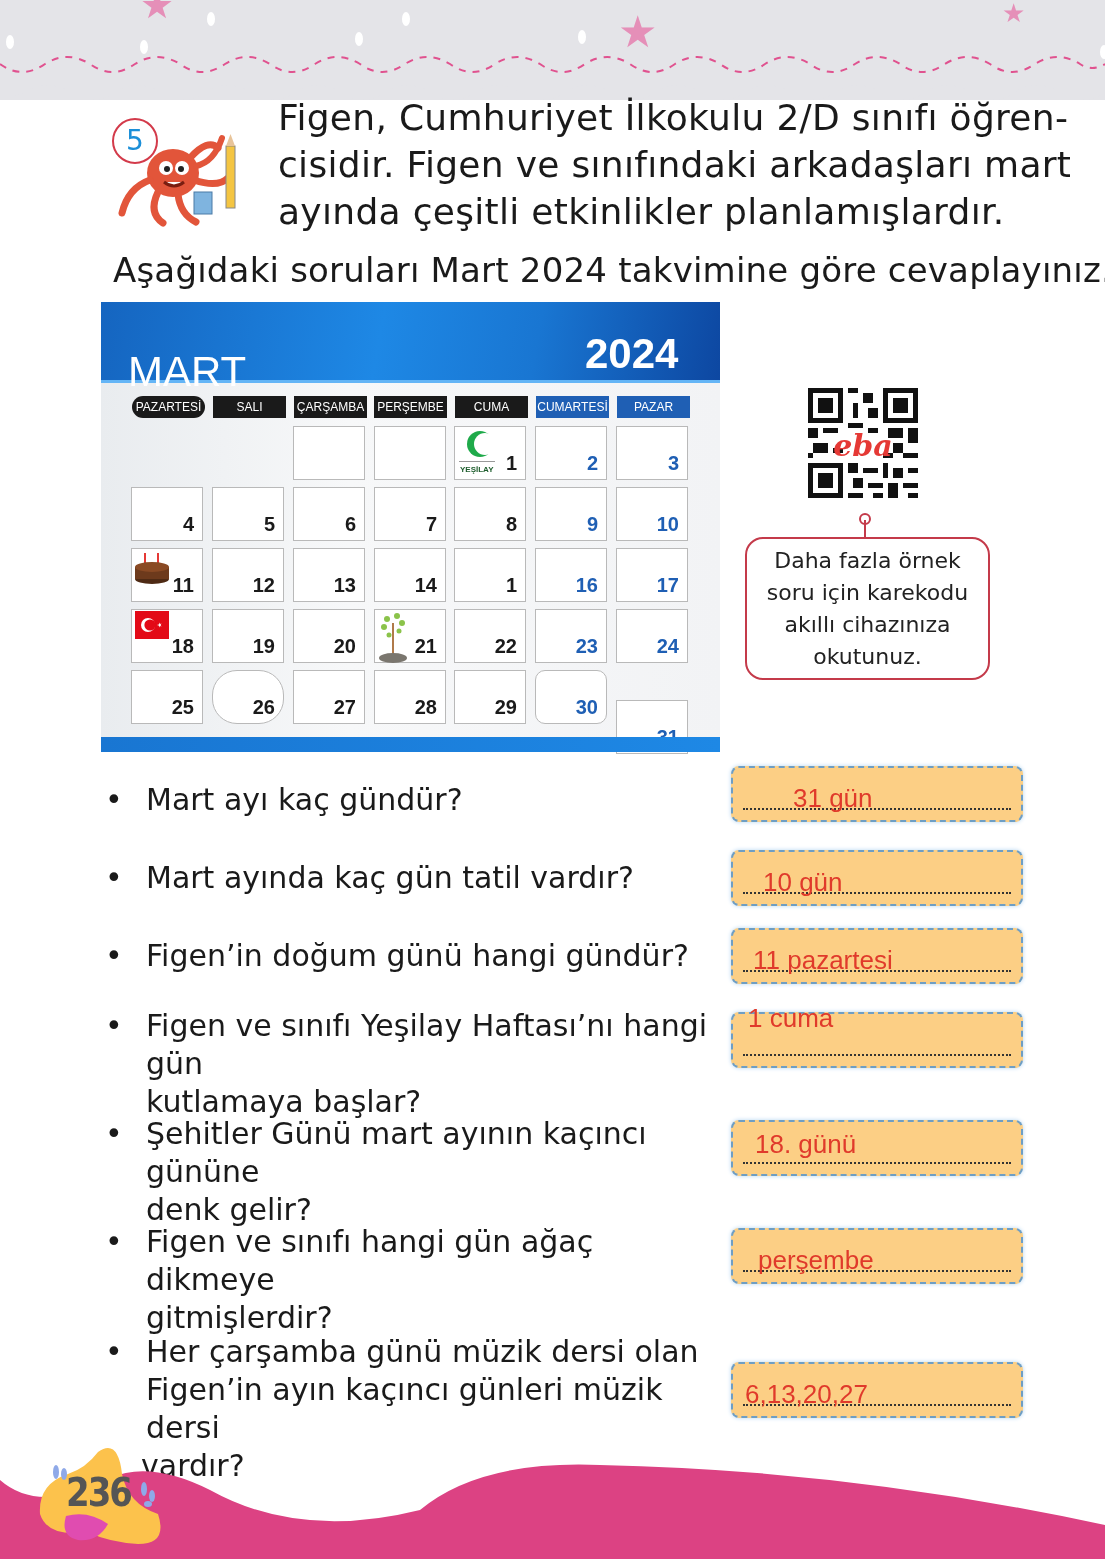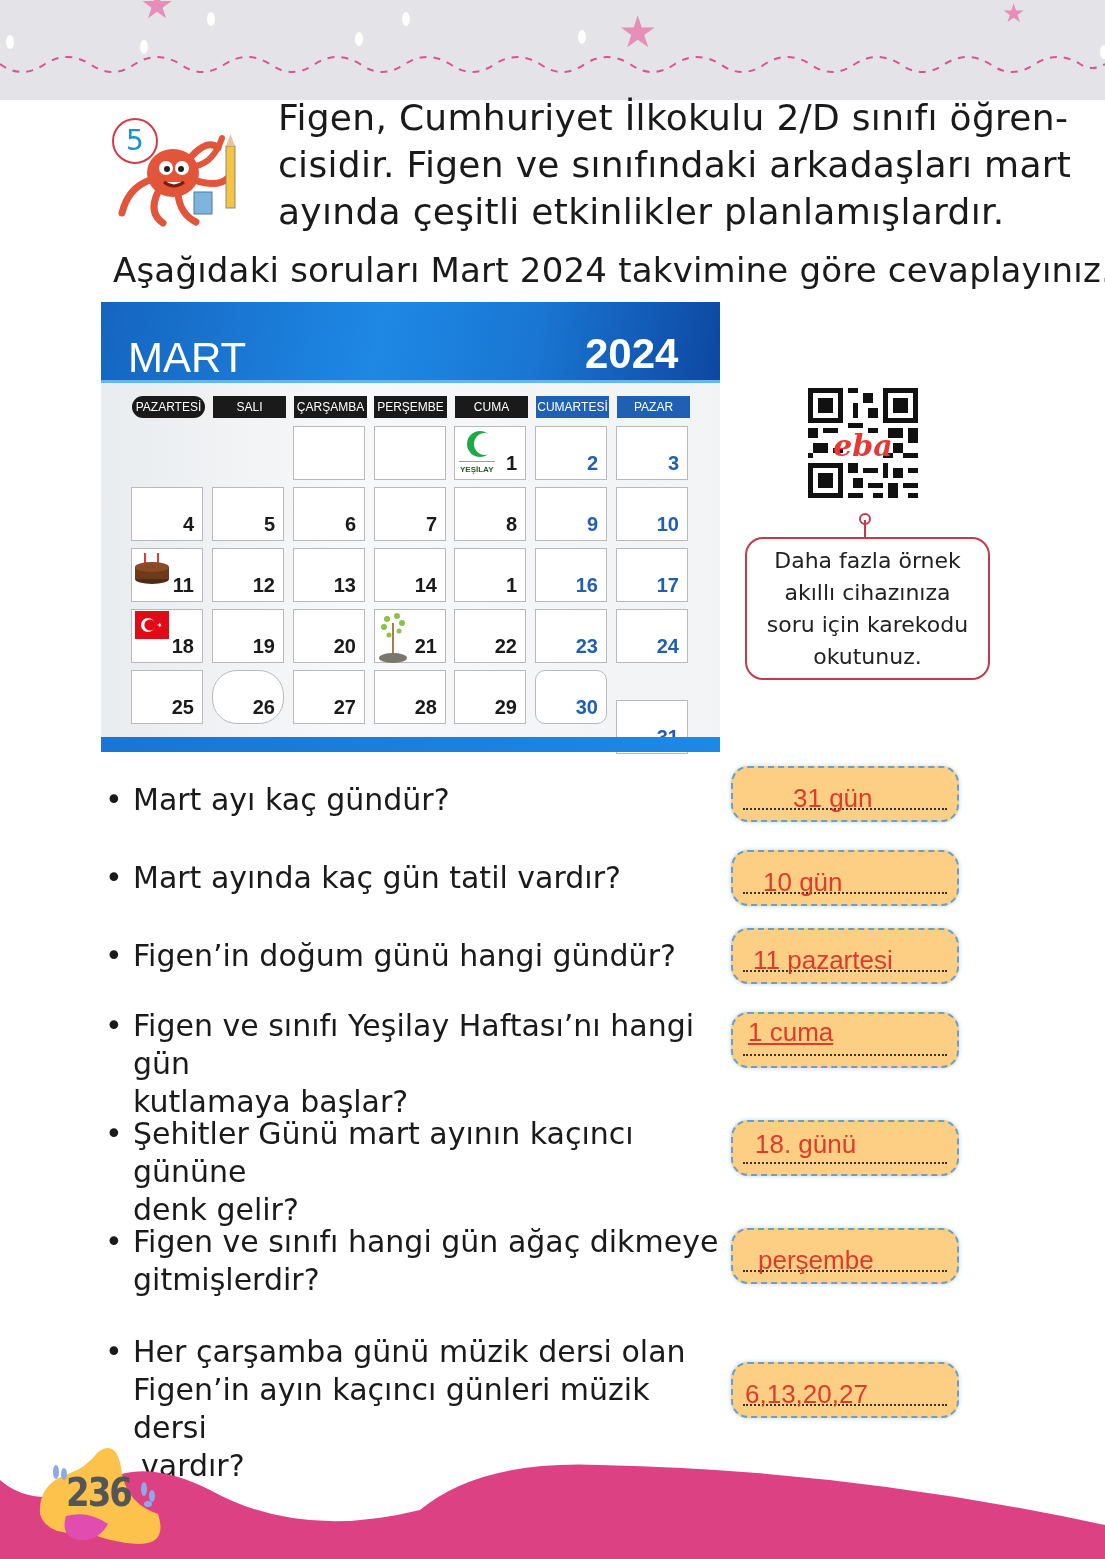--- a/index.html
+++ b/index.html
@@ -32,21 +32,21 @@
     left:113px; top:250px; font-size:34px; white-space:nowrap; letter-spacing:0.2px;
   }
 
   
   .cal { left:101px; top:302px; width:619px; height:450px; background:linear-gradient(90deg,#e9ecef,#f7f8f9 40%,#f2f3f5); }
   .cal-header {
     left:101px; top:302px; width:619px; height:80px;
     background:linear-gradient(100deg,#1565c0 0%,#1e88e5 45%,#1976d2 70%,#0d47a1 100%);
   }
   .cal-header-strip { left:101px; top:380px; width:619px; height:3px; background:#64b5f6; }
-  .cal-month { left:128px; top:334px; color:#fff; font-size:42px; font-family:"Liberation Sans",sans-serif; }
+  .cal-month { left:128px; top:348px; color:#fff; font-size:42px; font-family:"Liberation Sans",sans-serif; }
   .cal-year { left:585px; top:330px; color:#fff; font-size:42px; font-weight:bold; font-family:"Liberation Sans",sans-serif; }
   .cal-footer { left:101px; top:737px; width:619px; height:15px; background:linear-gradient(90deg,#1976d2,#1e88e5); }
 
   .dayhead {
     position:absolute; top:396px; height:22px; width:73px;
     background:#1a1a1a; color:#fff; font-family:"Liberation Sans",sans-serif;
     font-size:12px; text-align:center; line-height:22px;
   }
   .dayhead.weekend { background:#1f5fb4; }
 
@@ -66,25 +66,25 @@
   .pin-dot { left:859px; top:513px; width:8px; height:8px; border:2px solid #c43a4a; border-radius:50%; background:#fff; }
   .callout {
     left:745px; top:537px; width:245px; height:143px; box-sizing:border-box;
     border:2px solid #c43a4a; border-radius:18px; background:#fff;
     text-align:center; font-size:22px; line-height:32px; padding-top:6px; color:#222;
   }
 
   
   .q { position:absolute; left:105px; width:620px; font-size:30px; line-height:38px; }
   .q .bullet { position:absolute; left:0; top:0; font-size:30px; }
-  .q .txt { margin-left:28px; display:block; }
+  .q .txt { margin-left:41px; display:block; }
 
   .ans {
-    position:absolute; left:731px; width:228px; height:56px; box-sizing:border-box;
-    background:#fccf85; border:2px dashed #6e9ec4; border-radius:17px;
+    position:absolute; left:731px; width:292px; height:56px; box-sizing:border-box;
+    background:#fccf85; border:2px dashed #6e9ec4; border-radius:8px;
     box-shadow:0 0 4px #b7d7f2;
   }
   .ans .dots {
     position:absolute; left:10px; right:10px; bottom:10px; height:0;
     border-bottom:2px dotted #333;
   }
   .ans .val {
     position:absolute; bottom:6px; color:#e03a2b;
     font-family:"Liberation Sans",sans-serif; font-size:26px; white-space:nowrap;
   }
@@ -329,22 +329,22 @@
       <rect x="8" y="21" width="3" height="1"></rect>
       <rect x="13" y="21" width="2" height="1"></rect>
     <rect x="20" y="21" width="2" height="1"></rect>
   </g>
   <text x="11" y="13.5" text-anchor="middle" font-family="'DejaVu Serif',serif" font-style="italic" font-weight="bold" font-size="6" fill="#e53935">eba</text>
 </svg>
 <div class="abs pin-dot"></div>
 <div class="abs pin-line"></div>
 <div class="abs callout">
   <div>Daha fazla örnek</div>
+  <div>soru için karekodu</div>
   <div>akıllı cihazınıza</div>
-  <div>soru için karekodu</div>
   <div>okutunuz.</div>
 </div>
 
 <div class="q" style="top:781px;">
   <span class="bullet">•</span>
   <span class="txt">Mart ayı kaç gündür?</span>
 </div>
 <div class="q" style="top:859px;">
   <span class="bullet">•</span>
   <span class="txt">Mart ayında kaç gün tatil vardır?</span>
@@ -382,21 +382,21 @@
 <div class="ans" style="top:850px;">
   <div class="dots"></div>
   <span class="val" style="left:30px;">10 gün</span>
 </div>
 <div class="ans" style="top:928px;">
   <div class="dots"></div>
   <span class="val" style="left:20px;">11 pazartesi</span>
 </div>
 <div class="ans" style="top:1012px;">
   <div class="dots"></div>
-  <span class="val" style="left:15px;bottom:18px;text-decoration:underline;">1 cuma</span>
+  <span class="val" style="left:15px;bottom:32px;">1 cuma</span>
 </div>
 <div class="ans" style="top:1120px;">
   <div class="dots"></div>
   <span class="val" style="left:22px;bottom:14px;">18. günü</span>
 </div>
 <div class="ans" style="top:1228px;">
   <div class="dots"></div>
   <span class="val" style="left:25px;">perşembe</span>
 </div>
 <div class="ans" style="top:1362px;">

